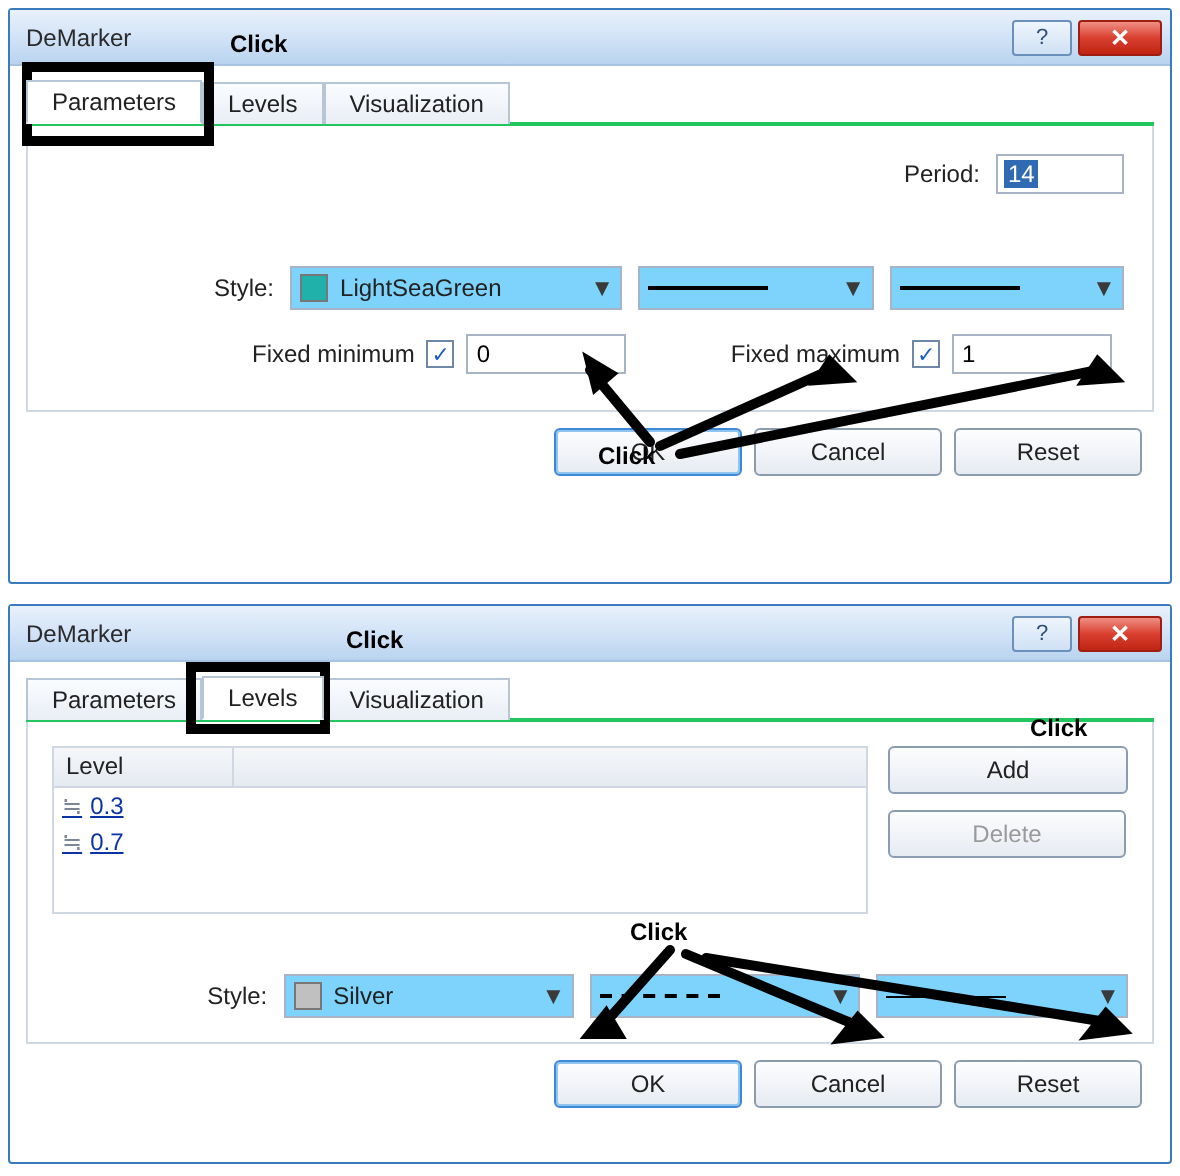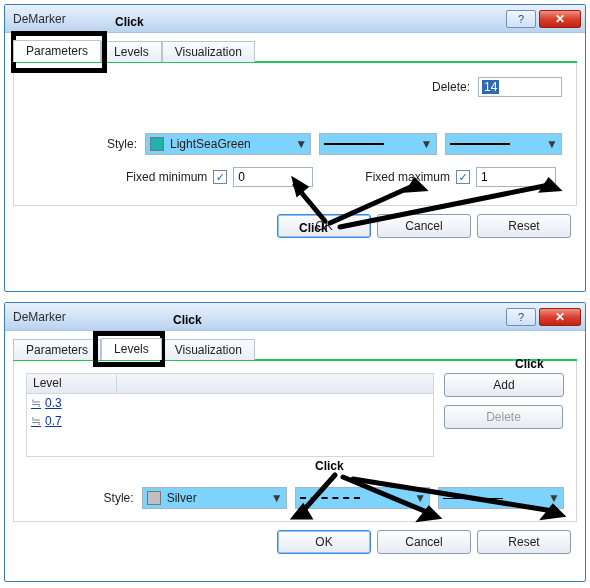--- a/index.html
+++ b/index.html
@@ -80,21 +80,21 @@
   .row .lbl { width: 120px; text-align: right; padding-right: 8px; }
   .period-row { justify-content: flex-end; margin-bottom: 36px; }
   .period-row .lbl { width: auto; }
   input[type="text"].field {
     border: 1px solid #a6b4c6;
     height: 20px;
     padding: 0 4px;
     font-size: 12px;
     background: #fff;
   }
-  .period-field { width: 84px; }
+  .period-field { width: 64px; }
   .sel-period { background: #2f6ab3; color: #fff; padding: 0 2px; }
   .color-combo, .line-combo {
     border: 1px solid #a6b4c6;
     height: 22px;
     display: flex; align-items: center;
     background: #7dd3fc;
     position: relative;
     padding: 0 18px 0 4px;
     min-width: 100px;
   }
@@ -171,21 +171,21 @@
     </div>
   </div>
   <div class="client">
     <div class="tabs">
       <div class="tab active">Parameters</div>
       <div class="tab">Levels</div>
       <div class="tab">Visualization</div>
     </div>
     <div class="panel">
       <div class="row period-row">
-        <span class="lbl">Delete:</span>
+        <span class="lbl">Period:</span>
         <div class="field period-field" style="border:1px solid #a6b4c6;height:20px;display:flex;align-items:center;padding:0 3px;">
           <span class="sel-period">14</span>
         </div>
       </div>
       <div class="row style-row">
         <span class="lbl">Style:</span>
         <div class="color-combo">
           <span class="swatch" id="swatch1" style="background: rgb(32, 178, 170);"></span>
           <span>LightSeaGreen</span>
           <span class="dd-arrow">▼</span>

